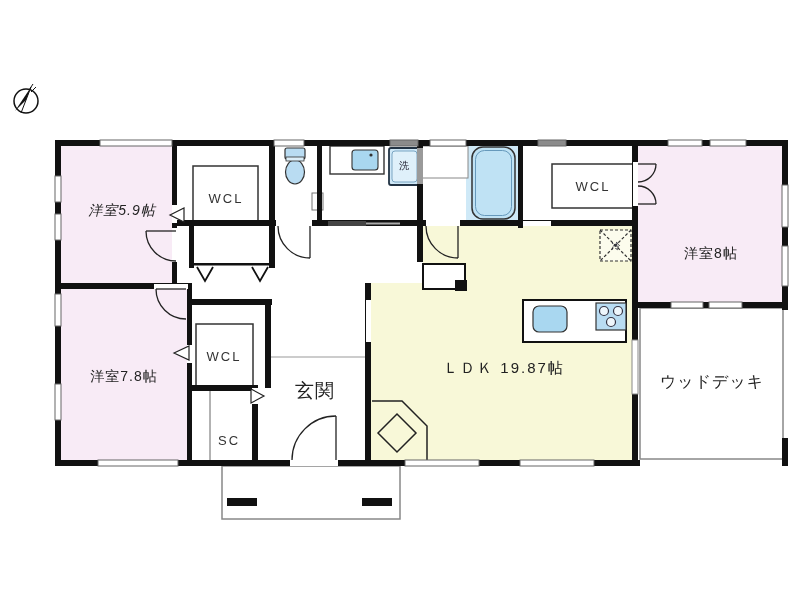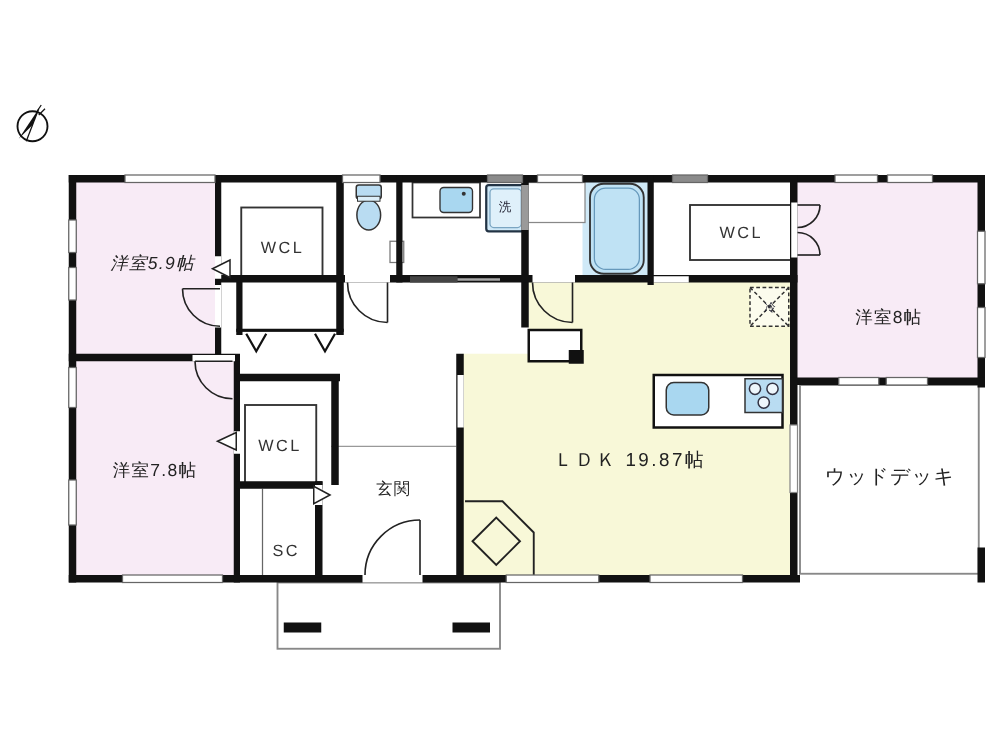--- a/index.html
+++ b/index.html
@@ -5,21 +5,21 @@
   html,body{margin:0;padding:0;background:#ffffff;}
   #stage{position:relative;width:800px;height:600px;background:#ffffff;overflow:hidden;
          font-family:"Liberation Sans","DejaVu Sans",sans-serif;}
   #planSvg{position:absolute;left:0;top:0;}
   .lbl{position:absolute;transform:translate(-50%,-50%);color:#222;white-space:nowrap;
        font-family:"Liberation Sans","DejaVu Sans",sans-serif;}
   .room-lbl{font-size:14px;letter-spacing:1px;}
   .ldk-lbl{font-size:15px;letter-spacing:2px;}
   .wcl-lbl{font-size:13px;letter-spacing:2px;color:#333;}
   .deck-lbl{font-size:16px;letter-spacing:1px;}
-  .genkan-lbl{font-size:13px;letter-spacing:1px;}
+  .genkan-lbl{font-size:19px;letter-spacing:1px;}
   .mini-lbl{font-size:10px;color:#223;}
   .tiny-lbl{font-size:9px;color:#223;}
 </style>
 </head>
 <body>
 
 <div id="stage">
 <svg id="planSvg" width="800" height="600" viewBox="0 0 800 600">
 
   <rect x="55" y="140" width="733" height="326" fill="#ffffff"></rect>

